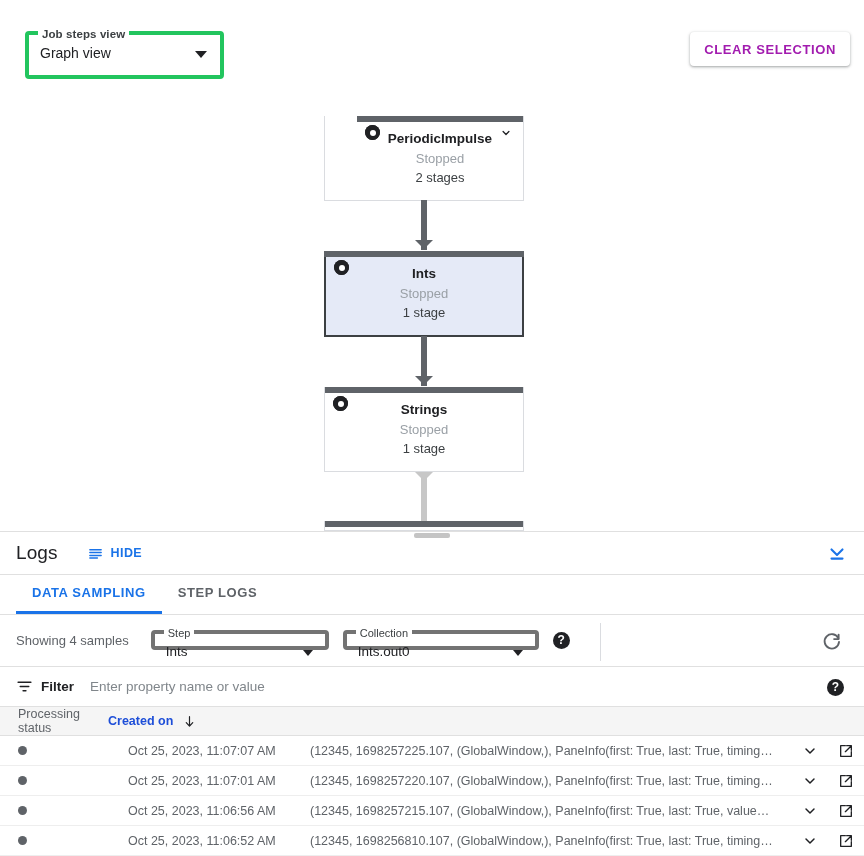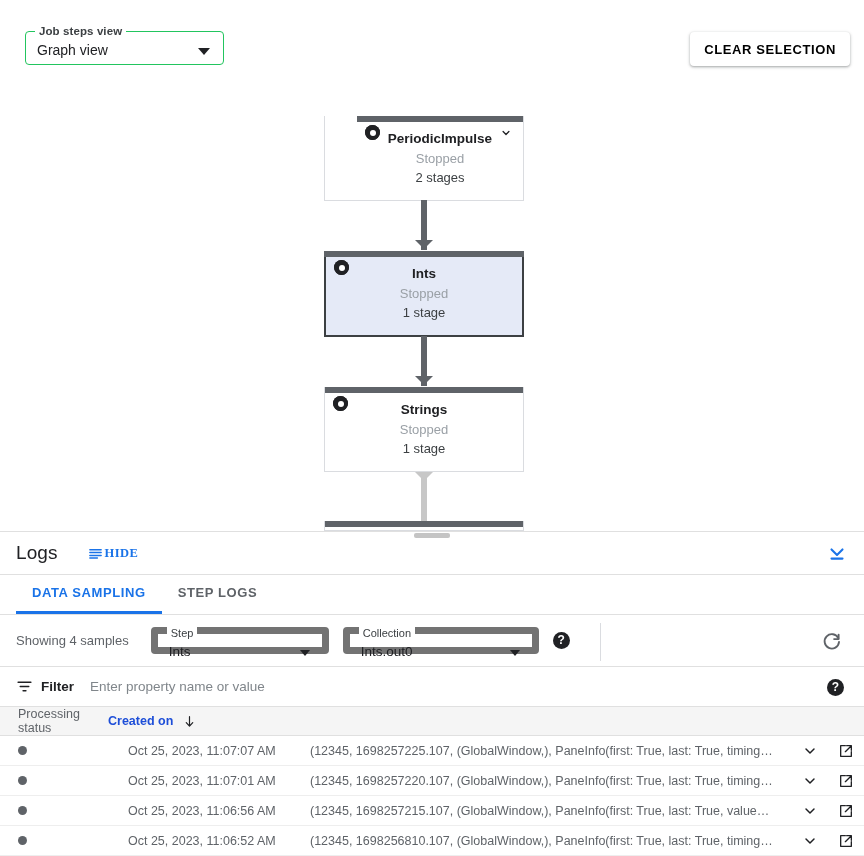--- a/index.html
+++ b/index.html
@@ -18,22 +18,22 @@
     height: 531px;
     background: #ffffff;
     overflow: hidden;
     flex: 0 0 auto;
   }
 
   
   .select-field {
     position: absolute;
     left: 25px; top: 31px;
-    width: 199px; height: 34px;
-    border: 1px solid #22c55e;
+    width: 199px; height: 48px;
+    border: 4px solid #22c55e;
     border-radius: 4px;
     background: #fff;
     cursor: pointer;
   }
   .select-field .legend {
     position: absolute;
     top: -8px; left: 9px;
     background: #fff;
     padding: 0 4px;
     font-size: 11.5px;
@@ -59,21 +59,21 @@
 
   .clear-selection-btn {
     position: absolute;
     right: 14px; top: 32px;
     height: 34px;
     padding: 0 14px;
     border: none;
     border-radius: 4px;
     background: #fff;
     box-shadow: 0 1px 2px rgba(60,64,67,.3), 0 1px 3px 1px rgba(60,64,67,.15);
-    color: #000000;
+    color: #a21caf;
     font-family: "Liberation Sans", sans-serif;
     font-size: 13px;
     font-weight: bold;
     letter-spacing: .6px;
     cursor: pointer;
   }
 
   
   .node {
     position: absolute;
@@ -187,29 +187,29 @@
     border-bottom: 1px solid #e0e0e0;
   }
   .logs-title {
     font-size: 19px;
     color: #202124;
     letter-spacing: .1px;
   }
   .hide-btn {
     display: flex;
     align-items: center;
-    gap: 2px;
+    gap: 8px;
     margin-left: 30px;
     color: #1a73e8;
     font-size: 12.5px;
     font-weight: bold;
     letter-spacing: .4px;
     cursor: pointer;
     background: none; border: none;
-    font-family: Liberation Serif, serif;
+    font-family: Liberation Sans, sans-serif;
   }
   .collapse-btn {
     position: absolute;
     right: 16px; top: 11px;
     width: 22px; height: 22px;
     cursor: pointer;
   }
 
   .tabs {
     height: 40px;
@@ -241,22 +241,22 @@
     border-bottom: 1px solid #e0e0e0;
     position: relative;
   }
   .showing-label {
     font-size: 13px;
     color: #5f6368;
     margin-right: 22px;
   }
   .mini-select {
     position: relative;
-    height: 27px;
-    border: 7px solid #737373;
+    height: 20px;
+    border: 4px solid #737373;
     border-radius: 4px;
     background: #fff;
     margin-right: 14px;
     cursor: pointer;
   }
   .mini-select.step { width: 178px; }
   .mini-select.collection { width: 196px; }
   .mini-select .legend {
     position: absolute;
     top: -8px; left: 9px;

